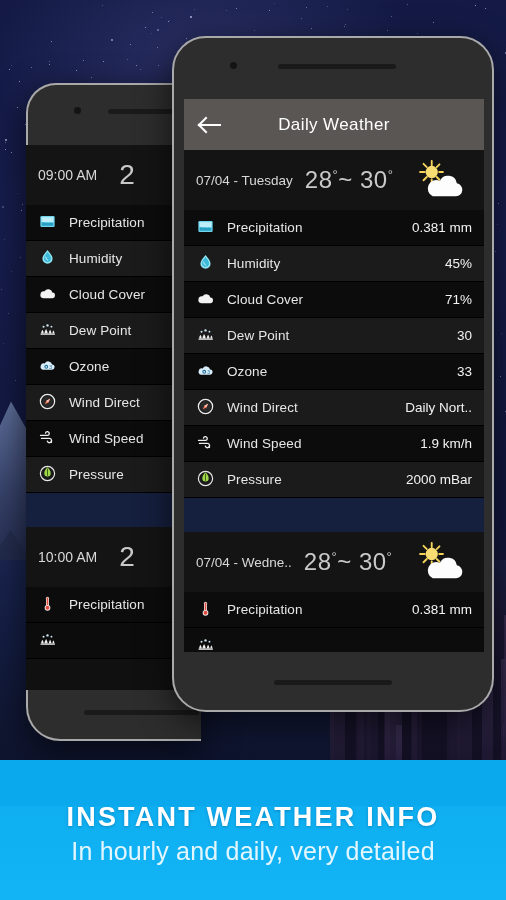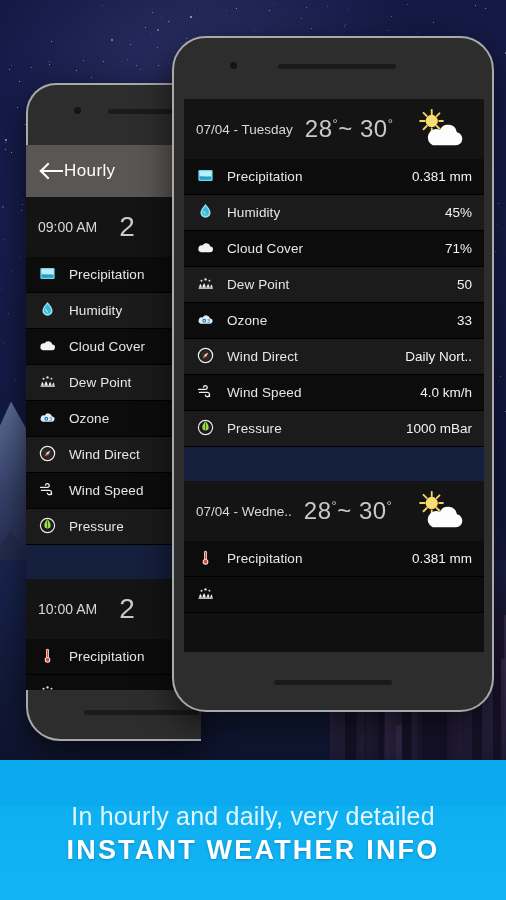--- a/index.html
+++ b/index.html
@@ -612,24 +612,20 @@
       <div class="tree" style="left:66px;height:65px;width:6px;opacity:0.87"></div>
     </div>
 </div>
 
 <div class="phone" id="phone-back">
   <div class="cam" style="left:46px; top:22px;"></div>
   <div class="speaker" style="left:80px; top:24px; width:95px;"></div>
   <div class="homebar" style="left:56px; bottom:24px; width:115px;"></div>
 
   <div class="screen" id="screen-back">
-    <div class="appbar back-bar">
-      <div class="arrow"></div>
-      <div class="appbar-title">Hourly</div>
-    </div>
     <div id="back-list">
         <div class="day-head">
           <span class="day-date" style="font-size: 14px;">09:00 AM</span>
           <span class="day-temp" style="font-size: 28px; margin-left: 22px;">2</span>
         </div>
         <div class="row dark">
           <span class="row-ico">
             <svg viewBox="0 0 24 24" width="19" height="19">
               <rect x="3" y="5" width="18" height="14" rx="1.5" fill="#6fd6ee"></rect>
               <rect x="4.6" y="6.6" width="14.8" height="6" fill="#bdeefa"></rect>
@@ -754,20 +750,24 @@
       </div>
   </div>
 </div>
 
 <div class="phone" id="phone-front">
   <div class="cam" style="left:56px; top:24px;"></div>
   <div class="speaker" style="left:104px; top:26px; width:118px;"></div>
   <div class="homebar" style="left:100px; bottom:25px; width:118px;"></div>
 
   <div class="screen" id="screen-front">
+    <div class="appbar">
+      <div class="arrow"></div>
+      <div class="appbar-title">Daily Weather</div>
+    </div>
     <div id="front-list">
         <div class="day-head">
           <span class="day-date">07/04 - Tuesday</span>
           <span class="day-temp">28<sup>°</sup>~ 30<sup>°</sup></span>
           <span class="day-icon">
             <svg viewBox="0 0 60 46" width="56" height="43">
       <g stroke="#f5d35a" stroke-width="2" stroke-linecap="round">
         <path d="M19 3v5"></path>
                 <path d="M19 23v4"></path>
                 <path d="M6.5 15h5"></path>
@@ -824,21 +824,21 @@
                 <rect x="3" y="17" width="18.5" height="1.5" rx=".7"></rect>
               </g>
               <g fill="#cfe9f5">
                 <circle cx="7" cy="8.6" r="1.3"></circle>
                 <circle cx="12" cy="6.8" r="1.5"></circle>
                 <circle cx="17" cy="8.4" r="1.2"></circle>
               </g>
             </svg>
           </span>
           <span class="row-label">Dew Point</span>
-          <span class="row-val">50</span>
+          <span class="row-val">30</span>
         </div>
         <div class="row dark">
           <span class="row-ico">
             <svg viewBox="0 0 24 24" width="19" height="19">
               <path d="M6.3 17.4h11.1a3.3 3.3 0 0 0 .4-6.6 5 5 0 0 0-9.3-1.4 4.1 4.1 0 0 0-2.2 8z" fill="#d9eefb"></path>
               <circle cx="10.4" cy="13.6" r="2.4" fill="#1f6d96"></circle>
               <circle cx="10.4" cy="13.6" r="1.1" fill="#d9eefb"></circle>
               <text x="14.1" y="16.4" font-size="6.2" fill="#1f6d96" font-family="sans-serif">3</text>
             </svg>
           </span>
@@ -859,32 +859,32 @@
         </div>
         <div class="row dark">
           <span class="row-ico">
             <svg viewBox="0 0 24 24" width="19" height="19">
               <path d="M3.2 9.4h8.6a2.4 2.4 0 1 0-2.3-3" fill="none" stroke="#f0f0f0" stroke-width="1.7" stroke-linecap="round"></path>
               <path d="M4.4 13.2h10a2.7 2.7 0 1 1-2.6 3.4" fill="none" stroke="#f0f0f0" stroke-width="1.7" stroke-linecap="round"></path>
               <circle cx="16.8" cy="17.8" r="1.1" fill="#f0f0f0"></circle>
             </svg>
           </span>
           <span class="row-label">Wind Speed</span>
-          <span class="row-val">4.0 km/h</span>
+          <span class="row-val">1.9 km/h</span>
         </div>
         <div class="row light">
           <span class="row-ico">
             <svg viewBox="0 0 24 24" width="19" height="19">
               <circle cx="12" cy="12" r="9" fill="none" stroke="#e8e8e8" stroke-width="1.5"></circle>
               <path d="M12 4.2c2.6 2.6 4 5 4 7.6A4 4 0 0 1 12 15.9 4 4 0 0 1 8 11.8c0-2.6 1.4-5 4-7.6z" fill="#9fd84a"></path>
               <path d="M12 6.4v8" stroke="#3e5e12" stroke-width="1.2" stroke-linecap="round"></path>
             </svg>
           </span>
           <span class="row-label">Pressure</span>
-          <span class="row-val">1000 mBar</span>
+          <span class="row-val">2000 mBar</span>
         </div>
         <div class="gap"></div>
         <div class="day-head">
           <span class="day-date">07/04 - Wedne..</span>
           <span class="day-temp">28<sup>°</sup>~ 30<sup>°</sup></span>
           <span class="day-icon">
             <svg viewBox="0 0 60 46" width="56" height="43">
       <g stroke="#f5d35a" stroke-width="2" stroke-linecap="round">
         <path d="M19 3v5"></path>
                 <path d="M19 23v4"></path>
@@ -929,16 +929,16 @@
               </g>
             </svg>
           </span>
         </div>
       </div>
   </div>
 </div>
 
 <div id="banner">
   <div class="banner-inner">
+    <div id="banner-title">INSTANT WEATHER INFO</div>
     <div id="banner-sub">In hourly and daily, very detailed</div>
-    <div id="banner-title">INSTANT WEATHER INFO</div>
   </div>
 </div>
 
 </body></html>

